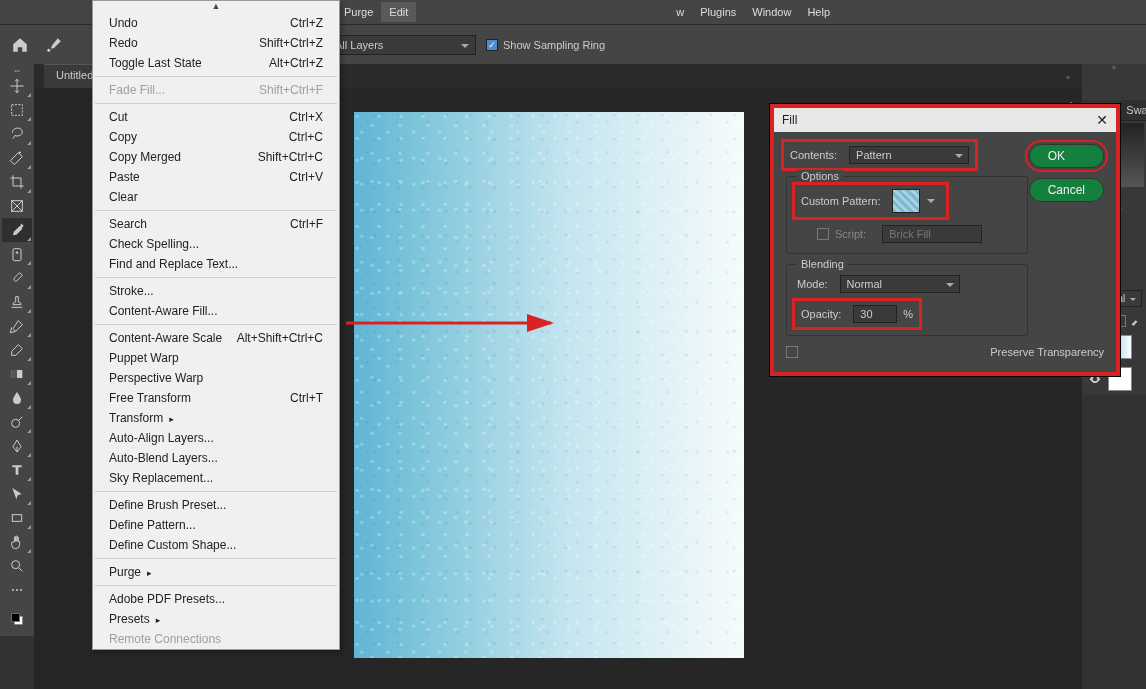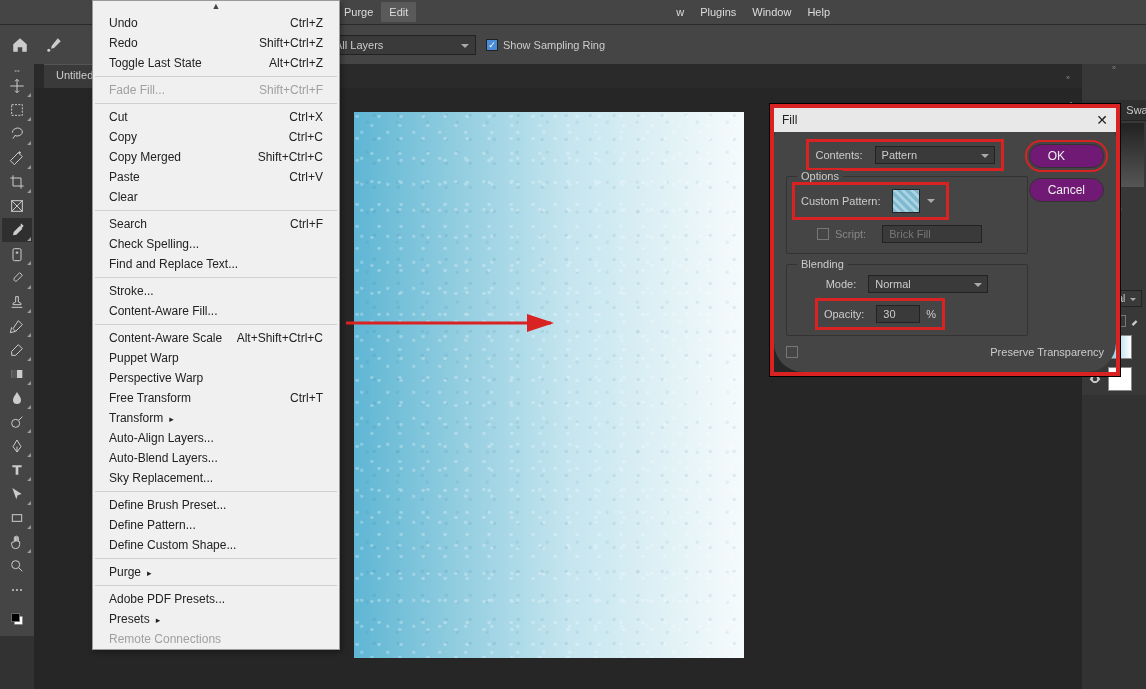--- a/index.html
+++ b/index.html
@@ -63,33 +63,33 @@
 .dropdown { position:absolute; left:92px; top:0; width:248px; background:#f0f0f0; border:1px solid #9a9a9a; color:#222; font-size:12px; box-shadow:2px 2px 5px rgba(0,0,0,.35); z-index:30;}
 .dropdown .arrow-up{ text-align:center; font-size:9px; color:#444; height:12px;}
 .dropdown .row { display:flex; justify-content:space-between; padding:3px 16px;}
 .dropdown .row.dis { color:#a0a0a0;}
 .dropdown .sep { height:1px; background:#d0d0d0; margin:3px 2px;}
 .dropdown .row .sub::after{ content:"▸"; margin-left:6px; font-size:9px;}
 .dropdown .row.hl { outline:3px solid #d92222; outline-offset:-1px; background:#f0f0f0;}
 
 
 .dialog-wrap{ position:absolute; left:770px; top:104px; width:350px; border:4px solid #d92222; z-index:40; box-shadow:0 0 0 1px #000;}
-.dialog { background:#454545;border-radius:29px;}
+.dialog { background:#454545;}
 .dlg-title { background:#e8e8e8; color:#222; padding:4px 8px; display:flex; justify-content:space-between; align-items:center; font-size:12px;}
 .dlg-title .x { font-size:14px; color:#222; cursor:pointer;}
 .dlg-body { padding:12px 12px 14px 12px; position:relative; color:#ccc;}
 .dlg-row { display:flex; align-items:center; margin-bottom:10px; position:relative;}
-.dlg-row.right-al { justify-content:center; gap:6px;}
+.dlg-row.right-al { justify-content:flex-start; gap:6px;}
 .dlg-row .lab { width:auto; text-align:right; margin-right:6px;}
 .dlg-row .sel { background:#3a3a3a; border:1px solid #222; padding:2px 20px 2px 6px; min-width:120px; position:relative; font-size:11px;}
 .dlg-row .sel::after{content:""; position:absolute; right:5px; top:7px; border-left:4px solid transparent; border-right:4px solid transparent; border-top:4px solid #aaa;}
 .dlg-row .num { background:#3a3a3a; border:1px solid #222; padding:2px 6px; width:44px; font-size:11px; color:#ccc;}
 .fieldset { border:1px solid #333; border-radius:2px; padding:10px 10px 10px 10px; margin-bottom:10px; position:relative;}
 .fieldset .legend { position:absolute; top:-7px; left:10px; background:#454545; padding:0 4px; font-size:11px;}
-.btn { background:#701a75; border:1px solid #333; border-radius:14px; padding:4px 18px; color:#eee; font-size:12px;}
+.btn { background:#15803d; border:1px solid #333; border-radius:14px; padding:4px 18px; color:#eee; font-size:12px;}
 .btn-col { position:absolute; right:12px; top:12px; display:flex; flex-direction:column; gap:10px;}
 .chkbox { width:12px; height:12px; border:1px solid #777; display:inline-block; margin-right:6px; vertical-align:middle;}
 .pattern-swatch{ width:28px; height:24px; border:1px solid #222; background:
   repeating-linear-gradient(45deg,#7fb9d0 0 3px,#a9d3e2 3px 6px);
   position:relative;}
 .pattern-swatch::after{content:""; position:absolute; right:-16px; top:9px; border-left:4px solid transparent; border-right:4px solid transparent; border-top:4px solid #aaa;}
 .disabled-input{ background:#3a3a3a; border:1px solid #222; padding:2px 6px; color:#777; min-width:100px; font-size:11px;}
 .hl-group{ outline:3px solid #d92222; outline-offset:2px; padding:2px 4px; display:inline-flex; align-items:center; gap:6px;}
 
 

